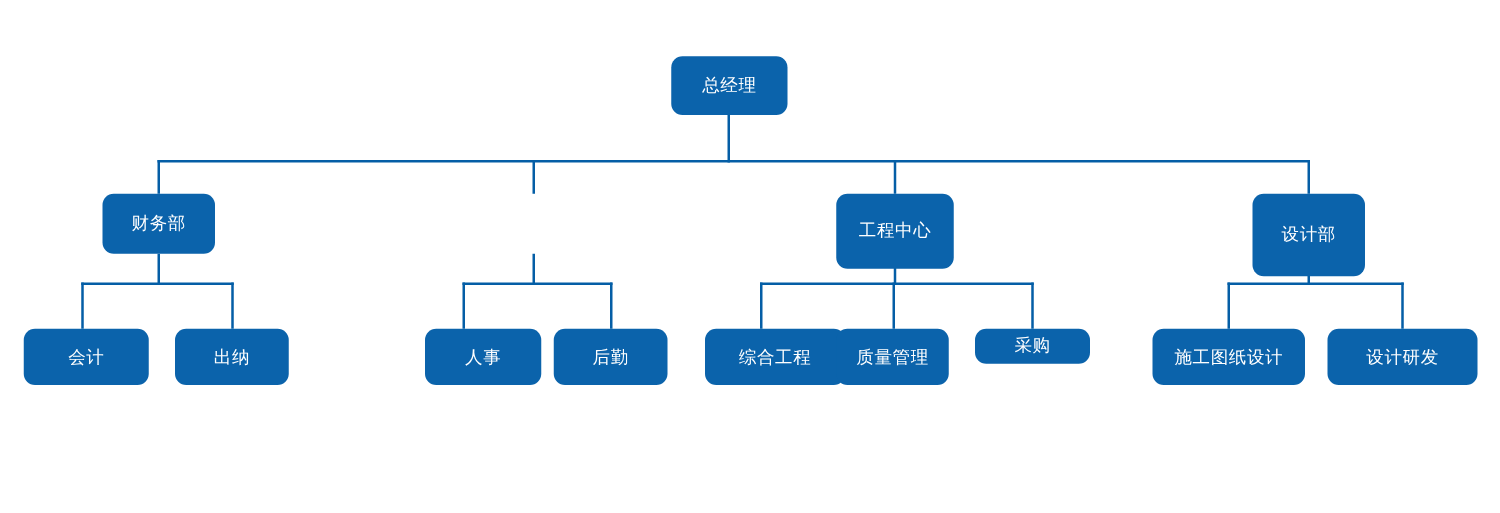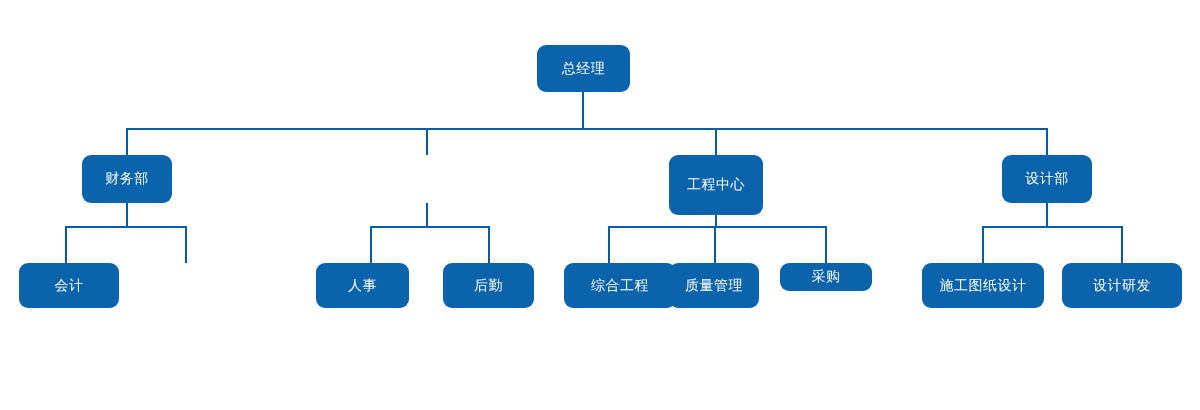--- a/index.html
+++ b/index.html
@@ -64,28 +64,31 @@
   <div class="node" style="left:537px;top:45px;width:93px;height:47px">
     <span>总经理</span>
   </div>
 
   <div class="node" style="left:82px;top:155px;width:90px;height:48px">
     <span>财务部</span>
   </div>
   <div class="node" style="left:669px;top:155px;width:94px;height:60px">
     <span>工程中心</span>
   </div>
-  <div class="node" style="left:1002px;top:155px;width:90px;height:48px">
+  <div class="node" style="left:1002px;top:155px;width:90px;height:66px">
     <span>设计部</span>
   </div>
 
   <div class="node" style="left:19px;top:263px;width:100px;height:45px">
     <span>会计</span>
   </div>
-  <div class="node" style="left:316px;top:263px;width:93px;height:45px">
+  <div class="node" style="left:140px;top:263px;width:91px;height:45px">
+    <span>出纳</span>
+  </div>
+  <div class="node" style="left:340px;top:263px;width:93px;height:45px">
     <span>人事</span>
   </div>
   <div class="node" style="left:443px;top:263px;width:91px;height:45px">
     <span>后勤</span>
   </div>
   <div class="node" style="left:564px;top:263px;width:112px;height:45px">
     <span>综合工程</span>
   </div>
   <div class="node" style="left:669px;top:263px;width:90px;height:45px">
     <span>质量管理</span>

